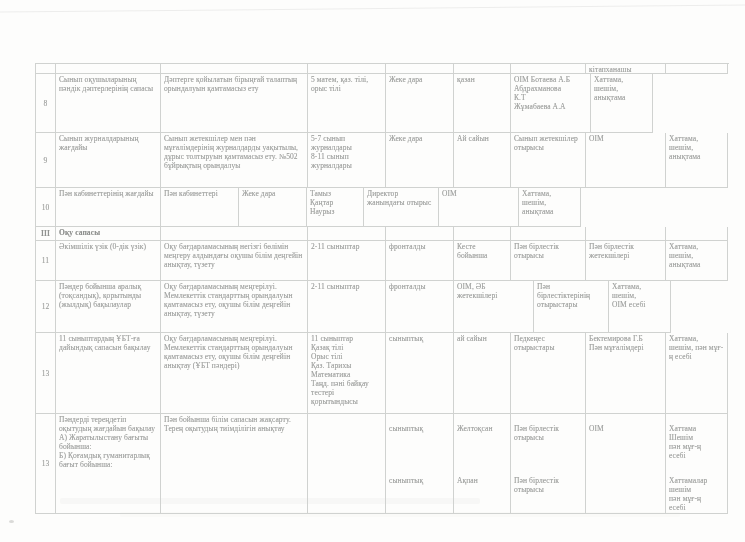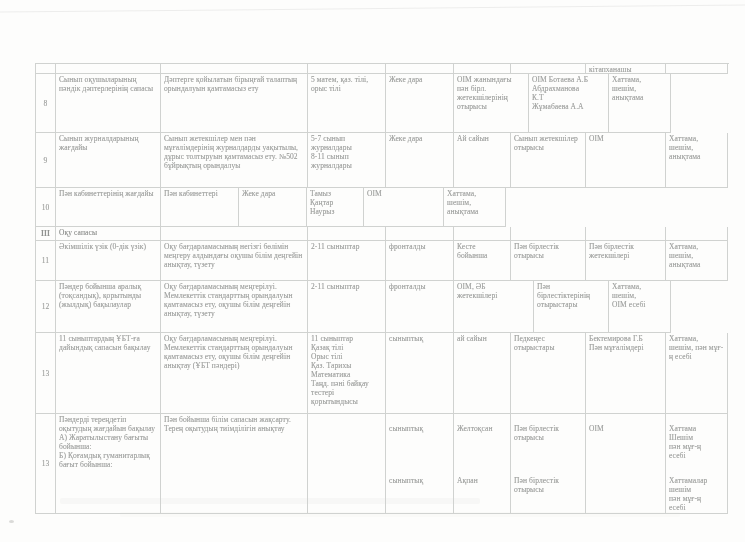--- a/index.html
+++ b/index.html
@@ -39,21 +39,21 @@
     white-space:pre-line;
     overflow:hidden;
     text-shadow:0 0 .5px rgba(170,170,168,.7);
     letter-spacing:.1px;
   }
   .c0{width:20px;display:flex;align-items:center;justify-content:center;}
   .c1{width:105px}.c2{width:147px}.c3{width:78px}.c4{width:68px}
   .c5{width:57px}.c6{width:75px}.c7{width:80px}.c8{width:62px}
   .h-frag{height:10px}.h-r8{height:59px}.h-r9{height:55px}.h-r10{height:39px}
   .h-sec{height:14px}.h-r11{height:40px}.h-r12{height:52px}.h-r13a{height:81px}.h-r13b{height:100px}
-  .sec-title{font-weight:normal;color:var(--ink-bold);}
+  .sec-title{font-weight:bold;color:var(--ink-bold);}
   .sec-num{font-weight:bold;color:var(--ink-bold);}
   .sub1{height:43px;}
 </style>
 </head>
 <body>
 
 <div class="page">
   <div class="scan-edge"></div>
   <div class="scan-noise" style="left:60px;top:498px;width:420px;height:6px;"></div>
   <div class="scan-noise" style="left:120px;top:512px;width:560px;height:5px;opacity:.35;"></div>
@@ -73,21 +73,21 @@
       <div class="cell c8 h-frag"></div>
     </div>
 
     <div class="row">
       <div class="cell c0 h-r8">8</div>
       <div class="cell c1 h-r8">Сынып оқушыларының пәндік дәптерлерінің сапасы</div>
       <div class="cell c2 h-r8">Дәптерге қойылатын бірыңғай талаптың орындалуын қамтамасыз ету</div>
       <div class="cell c3 h-r8">5 матем, қаз. тілі,
 орыс тілі</div>
       <div class="cell c4 h-r8">Жеке дара</div>
-      <div class="cell c6 h-r8">ОІМ жанындағы пән бірл. жетекшілерінің отырысы</div>
+      <div class="cell c5 h-r8">қазан</div>
       <div class="cell c7 h-r8">ОІМ Ботаева А.Б
 Абдрахманова
 К.Т
 Жұмабаева А.А</div>
       <div class="cell c8 h-r8">Хаттама, шешім, анықтама</div>
     </div>
 
     <div class="row">
       <div class="cell c0 h-r9">9</div>
       <div class="cell c1 h-r9">Сынып журналдарының жағдайы</div>
@@ -104,20 +104,21 @@
     </div>
 
     <div class="row">
       <div class="cell c0 h-r10">10</div>
       <div class="cell c1 h-r10">Пән кабинеттерінің жағдайы</div>
       <div class="cell c3 h-r10">Пән кабинеттері</div>
       <div class="cell c4 h-r10">Жеке дара</div>
       <div class="cell c5 h-r10">Тамыз
 Қаңтар
 Наурыз</div>
+      <div class="cell c6 h-r10">Директор жанындағы отырыс</div>
       <div class="cell c7 h-r10">ОІМ</div>
       <div class="cell c8 h-r10">Хаттама, шешім, анықтама</div>
     </div>
 
     <div class="row">
       <div class="cell c0 h-sec sec-num">III</div>
       <div class="cell c1 h-sec sec-title">Оқу сапасы</div>
       <div class="cell c2 h-sec"></div>
       <div class="cell c3 h-sec"></div>
       <div class="cell c4 h-sec"></div>

